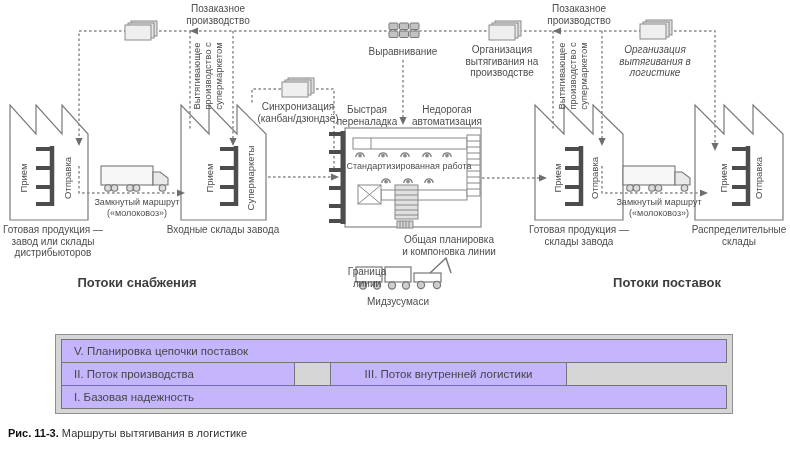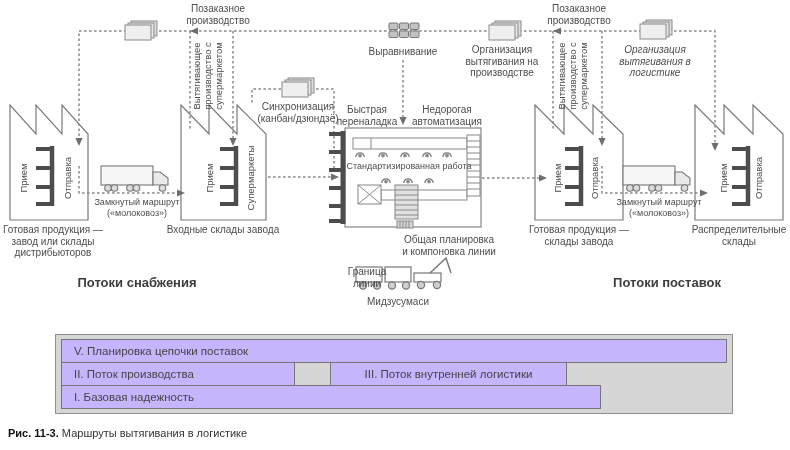--- a/index.html
+++ b/index.html
@@ -205,21 +205,21 @@
   <div class="lbl small" style="left:137px;top:197px;width:96px;">Замкнутый маршрут («молоковоз»)</div>
   <div class="lbl small" style="left:659px;top:197px;width:96px;">Замкнутый маршрут («молоковоз»)</div>
 
   <div class="flowtitle" style="left:137px;top:275px;">Потоки снабжения</div>
   <div class="flowtitle" style="left:667px;top:275px;">Потоки поставок</div>
 
   <div class="pyramid">
     <div class="prow left" style="left:5px;top:4px;width:666px;height:24px;">V. Планировка цепочки поставок</div>
     <div class="prow left" style="left:5px;top:27px;width:234px;height:24px;">II. Поток производства</div>
     <div class="prow center" style="left:238px;top:27px;width:237px;height:24px;margin-left:36px;">III. Поток внутренней логистики</div>
-    <div class="prow left" style="left:5px;top:50px;width:540px;height:24px;">I. Базовая надежность</div>
+    <div class="prow left" style="left:5px;top:50px;width:666px;height:24px;">I. Базовая надежность</div>
   </div>
 
   <div class="figcaption">
     <b>Рис. 11-3.</b>
     <span>Маршруты вытягивания в логистике</span>
   </div>
 
 </div>
 
 </body></html>

